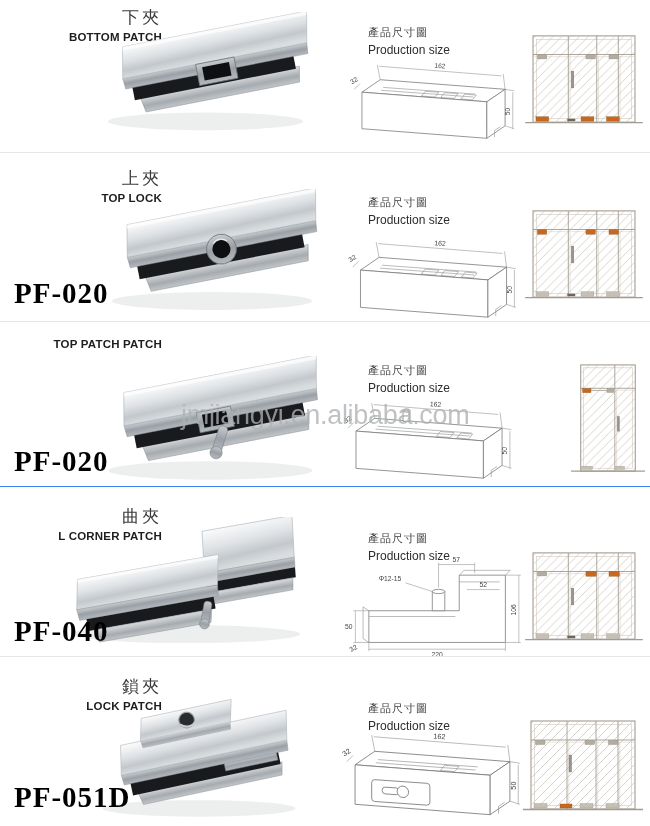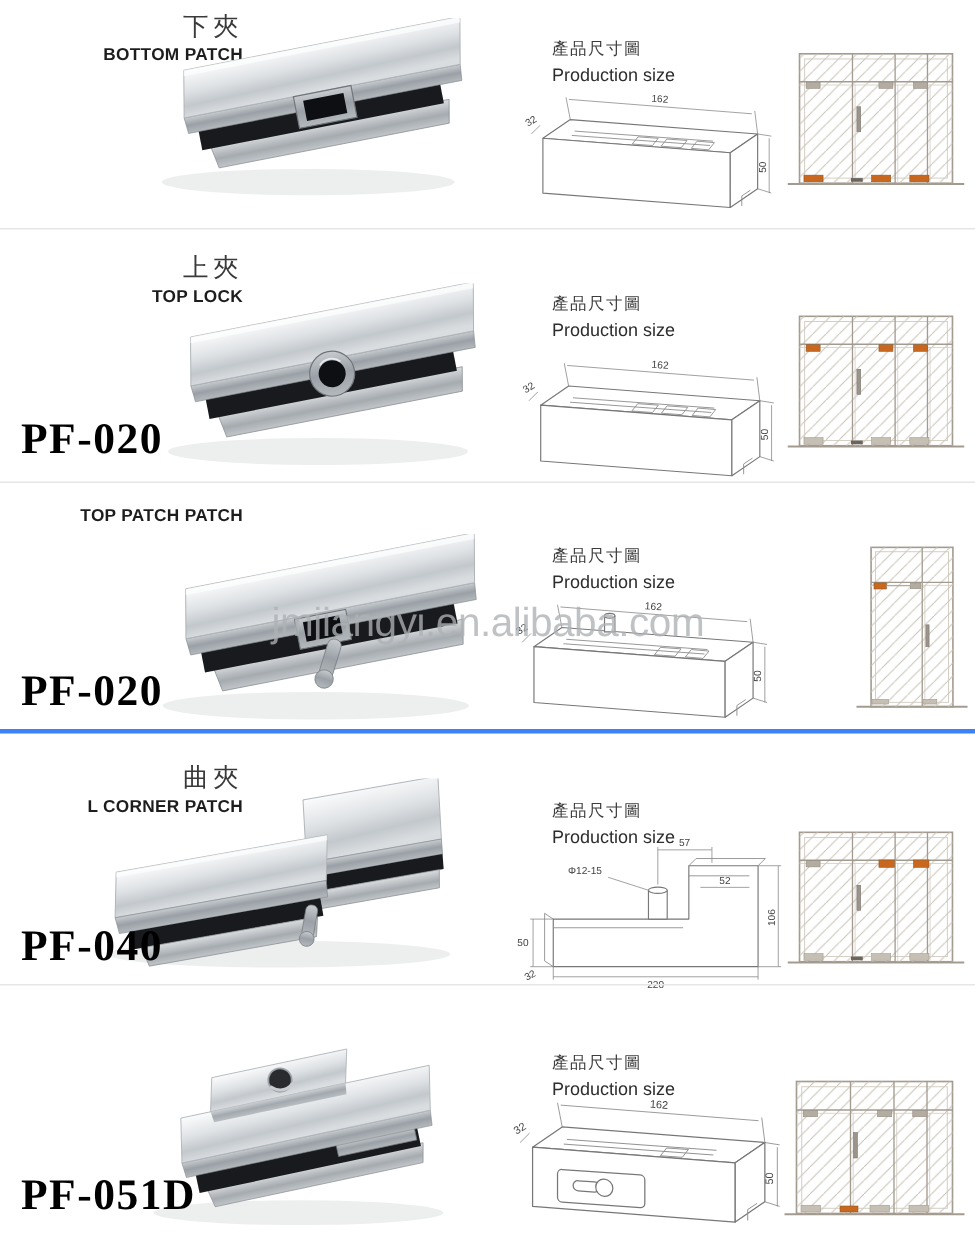--- a/index.html
+++ b/index.html
@@ -2,21 +2,21 @@
 <html><head>
 <meta charset="utf-8">
 <style>
   html,body{margin:0;padding:0;background:#ffffff;}
   .page{position:relative;width:650px;height:826px;background:#ffffff;overflow:hidden;
         font-family:"Liberation Sans",sans-serif;}
   .row{position:absolute;left:0;width:650px;box-sizing:border-box;}
   #row1{top:0;height:152px;}
   #row2{top:152px;height:169px;border-top:1px solid #e6e6e6;}
   #row3{top:321px;height:165px;border-top:1px solid #e6e6e6;}
-  #row4{top:486px;height:170px;border-top:3px solid #3b82f6;}
+  #row4{top:486px;height:170px;border-top:1px solid #3b82f6;}
   #row5{top:656px;height:170px;border-top:1px solid #e6e6e6;}
   .title{position:absolute;left:12px;width:150px;text-align:right;}
   .zh{font-size:17px;color:#3a3a3a;letter-spacing:3px;}
   .en{font-size:11.5px;font-weight:bold;color:#1d1d1d;margin-top:2px;letter-spacing:.2px;}
   .code{position:absolute;left:14px;z-index:3;font-family:"Liberation Serif","DejaVu Serif",serif;
         font-weight:bold;font-size:29px;color:#000;letter-spacing:1px;}
   .photo{position:absolute;z-index:2;}
   .size-block{position:absolute;left:368px;}
   .size-zh{font-size:11px;font-weight:normal;color:#3c3c3c;letter-spacing:1px;}
   .size-en{font-size:12px;color:#2d2d2d;margin-top:3px;}
@@ -386,20 +386,24 @@
       <g>
         <rect x="12" y="88.5" width="13" height="4.5" fill="#c6bfb4" stroke="#a39b90" stroke-width="0.4"></rect>
         <rect x="58" y="88.5" width="13" height="4.5" fill="#c6bfb4" stroke="#a39b90" stroke-width="0.4"></rect>
         <rect x="84" y="88.5" width="13" height="4.5" fill="#c6bfb4" stroke="#a39b90" stroke-width="0.4"></rect>
       </g>
       <rect x="44" y="90.5" width="8" height="2.5" fill="#6b655e"></rect>
     </svg>
   </div>
 
   <div class="row" id="row5">
+    <div class="title" style="top:18px">
+      <div class="zh">鎖夾</div>
+      <div class="en">LOCK PATCH</div>
+    </div>
     <svg class="photo" style="left:84px;top:30px" width="230" height="138" viewBox="0 0 250 150">
       <ellipse cx="125" cy="132" rx="105" ry="9" fill="rgba(80,85,90,0.10)"></ellipse>
       <g transform="rotate(-12 125 75)">
         <path d="M52,100 L212,100 L209,114 L55,114 Z" fill="url(#gBot)" stroke="#8b9095" stroke-width="0.5"></path>
         <path d="M46,86 L210,86 L210,102 L46,102 Z" fill="#191a1e"></path>
         <rect x="150" y="88" width="58" height="9" fill="url(#gEdge)" stroke="#6f757a" stroke-width="0.5"></rect>
         <path d="M38,78 L222,78 L221,89 L39,89 Z" fill="url(#gEdge)" stroke="#83888d" stroke-width="0.4"></path>
         <path d="M44,46 L228,46 L222,78 L38,78 Z" fill="url(#gTop)" stroke="#aeb3b8" stroke-width="0.6"></path>
         <path d="M72,22 L172,22 L166,46 L66,46 Z" fill="url(#gTop)" stroke="#aeb3b8" stroke-width="0.6"></path>
         <path d="M66,46 L166,46 L165,54 L67,54 Z" fill="url(#gEdge)" opacity="0.9"></path>

